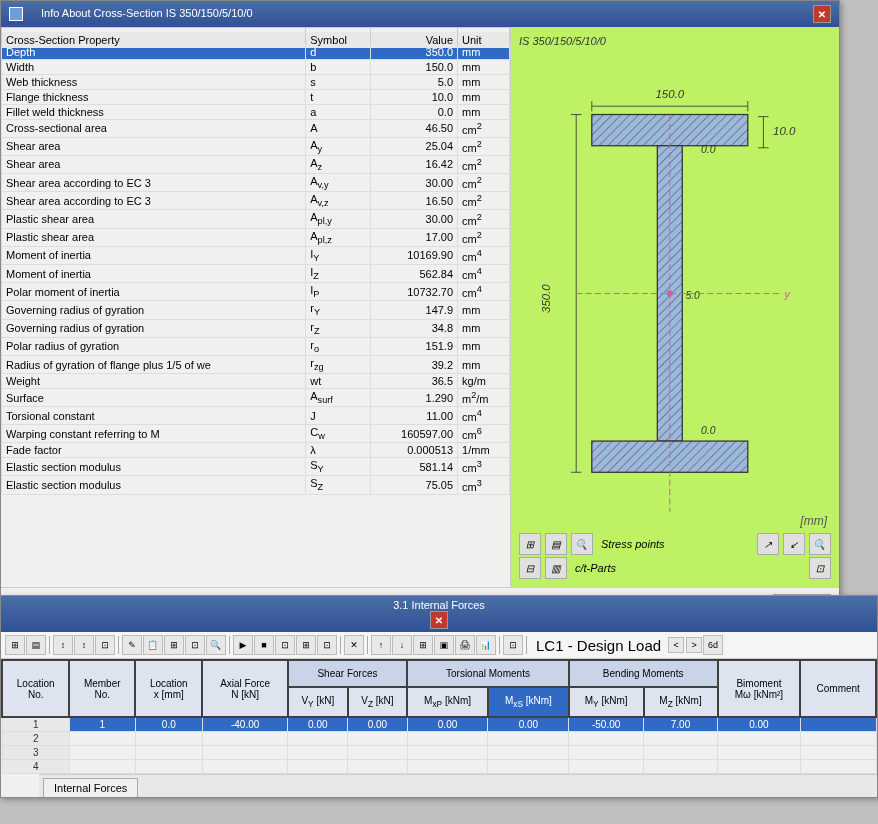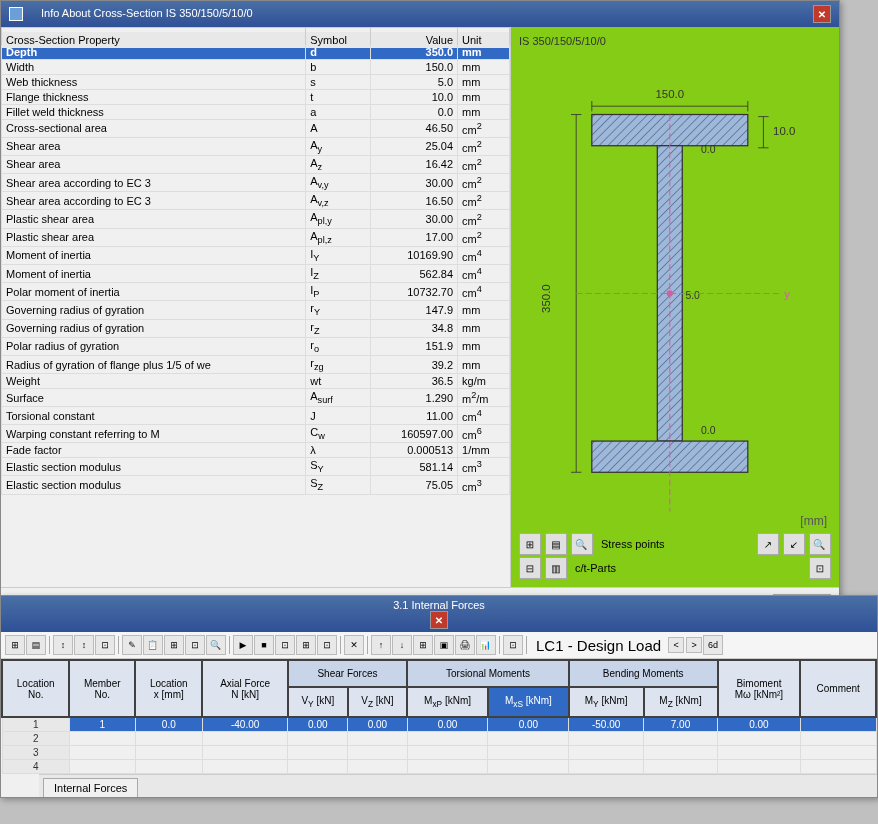--- a/index.html
+++ b/index.html
@@ -70,30 +70,30 @@
       z-index: 1;
     }
     .props-table td {
       border: 1px solid #ddd;
       padding: 1px 4px;
       white-space: nowrap;
     }
     .props-table tr.selected td {
       background: #316AC5;
       color: white;
-      font-weight: bold;
     }
     .value-cell { text-align: right; }
     
     .cross-section-area {
       flex: 1;
-      background: #84cc16;
+      background: #bef264;
       display: flex;
       flex-direction: column;
       padding: 8px;
+      font-style: italic;
     }
     .cs-label {
       font-size: 11px;
       color: #333;
       margin-bottom: 5px;
     }
     .cs-diagram {
       flex: 1;
       position: relative;
     }

